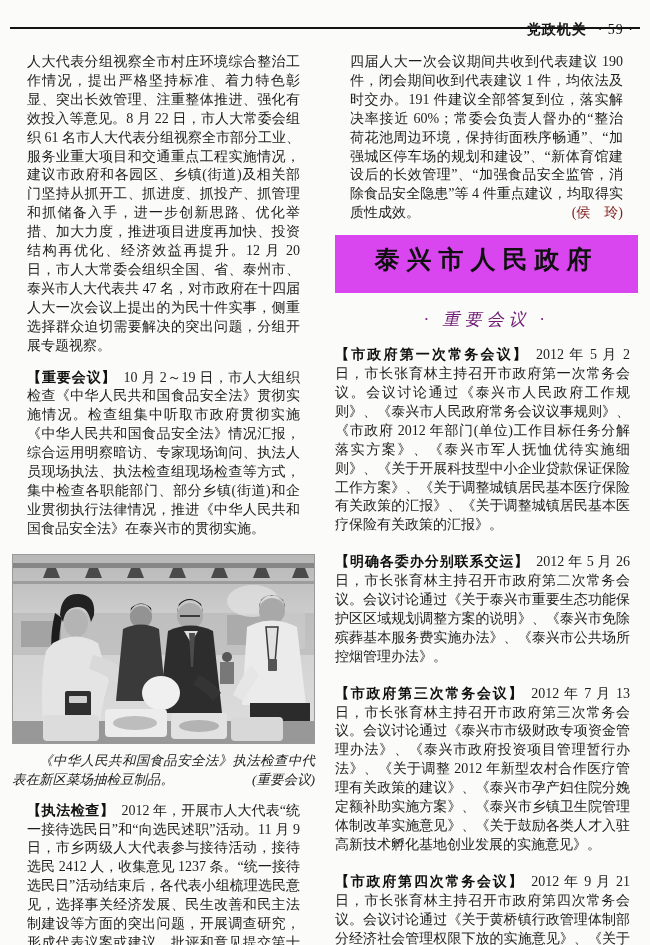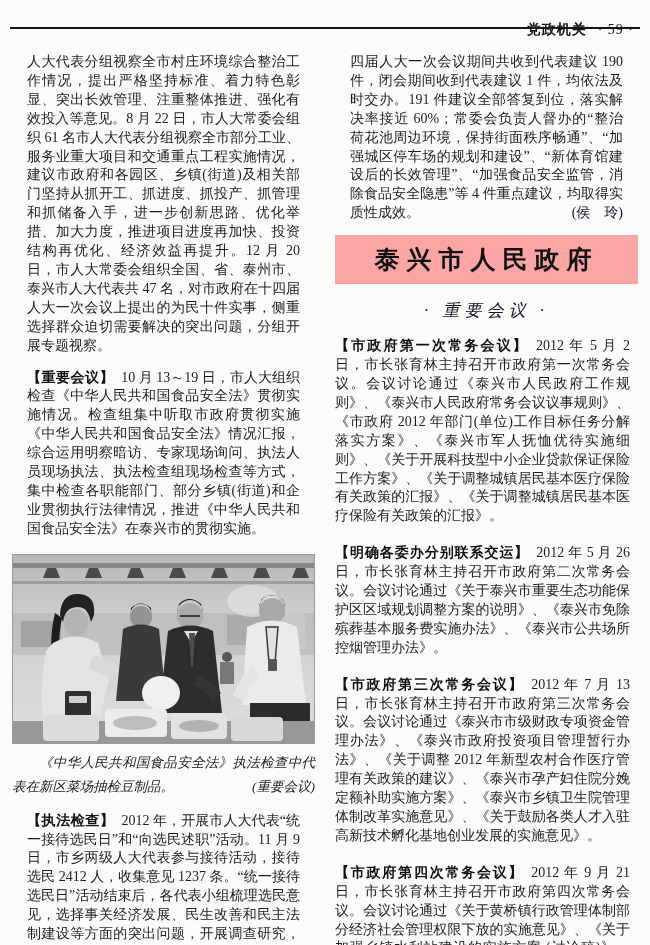--- a/index.html
+++ b/index.html
@@ -33,68 +33,68 @@
   }
   .cont{margin-bottom:0;}
   .entry{margin-top:12px;}
   .entry-r{margin:0 8px 17px 0;}
   .etitle{
     font-family:"Liberation Sans","DejaVu Sans",sans-serif;
     font-weight:700;color:#111;
     margin-right:7px;
     letter-spacing:.5px;
   }
-  .byline{float:right;color:#0f172a;}
+  .byline{float:right;color:#7f1d1d;}
   figure{margin:9px 0 4px 0;}
   figure svg{display:block;border:1px solid #9a9a9a;}
   figcaption{
     margin-top:7px;
-    font-size:13.5px;line-height:24px;
+    font-size:13.5px;line-height:19px;
     font-style:italic;
     text-align:justify;
     text-indent:2em;
     word-break:break-all;
   }
   figcaption .credit{float:right;font-style:italic;}
   .banner{
     margin:12px 0 0 0;
-    height:49px;line-height:49px;
-    background:#fca5a5;
+    height:58px;line-height:49px;
+    background:#d946ef;
     text-align:center;
     font-family:"Liberation Sans","DejaVu Sans",sans-serif;
     font-weight:700;font-size:25px;letter-spacing:7px;
     color:#101010;
   }
   .subhead{
     margin:15px 0 14px 0;
     text-align:center;
     font-size:17px;
     font-style:italic;
     letter-spacing:5px;
-    color:#0f172a;
+    color:#701a75;
   }
 </style>
 </head>
 <body>
 
 <div class="page">
 
   <div class="pagehead">
     <span>党政机关</span>
     <span class="pageno">· 59 ·</span>
   </div>
   <div class="rule"></div>
 
   <div class="columns">
 
     <div class="col">
       <p class="body cont">人大代表分组视察全市村庄环境综合整治工作情况，提出严格坚持标准、着力特色彰显、突出长效管理、注重整体推进、强化有效投入等意见。8 月 22 日，市人大常委会组织 61 名市人大代表分组视察全市部分工业、服务业重大项目和交通重点工程实施情况，建议市政府和各园区、乡镇(街道)及相关部门坚持从抓开工、抓进度、抓投产、抓管理和抓储备入手，进一步创新思路、优化举措、加大力度，推进项目进度再加快、投资结构再优化、经济效益再提升。12 月 20 日，市人大常委会组织全国、省、泰州市、泰兴市人大代表共 47 名，对市政府在十四届人大一次会议上提出的为民十件实事，侧重选择群众迫切需要解决的突出问题，分组开展专题视察。</p>
 
       <p class="body entry">
-        <b class="etitle">【重要会议】</b><span>10 月 13～19 日，市人大组织检查《中华人民共和国食品安全法》贯彻实施情况。检查组集中听取市政府贯彻实施《中华人民共和国食品安全法》情况汇报，综合运用明察暗访、专家现场询问、执法人员现场执法、执法检查组现场检查等方式，集中检查各职能部门、部分乡镇(街道)和企业贯彻执行法律情况，推进《中华人民共和国食品安全法》在泰兴市的贯彻实施。</span>
+        <b class="etitle">【重要会议】</b><span>10 月 2～19 日，市人大组织检查《中华人民共和国食品安全法》贯彻实施情况。检查组集中听取市政府贯彻实施《中华人民共和国食品安全法》情况汇报，综合运用明察暗访、专家现场询问、执法人员现场执法、执法检查组现场检查等方式，集中检查各职能部门、部分乡镇(街道)和企业贯彻执行法律情况，推进《中华人民共和国食品安全法》在泰兴市的贯彻实施。</span>
       </p>
 
       <figure>
         <svg width="301" height="188" viewBox="0 0 301 188" xmlns="http://www.w3.org/2000/svg">
           <defs>
             <linearGradient id="bgg" x1="0" y1="0" x2="0" y2="1">
               <stop offset="0" stop-color="#b7b7b7"></stop>
               <stop offset="0.35" stop-color="#cfcfcf"></stop>
               <stop offset="1" stop-color="#dedede"></stop>
             </linearGradient>

